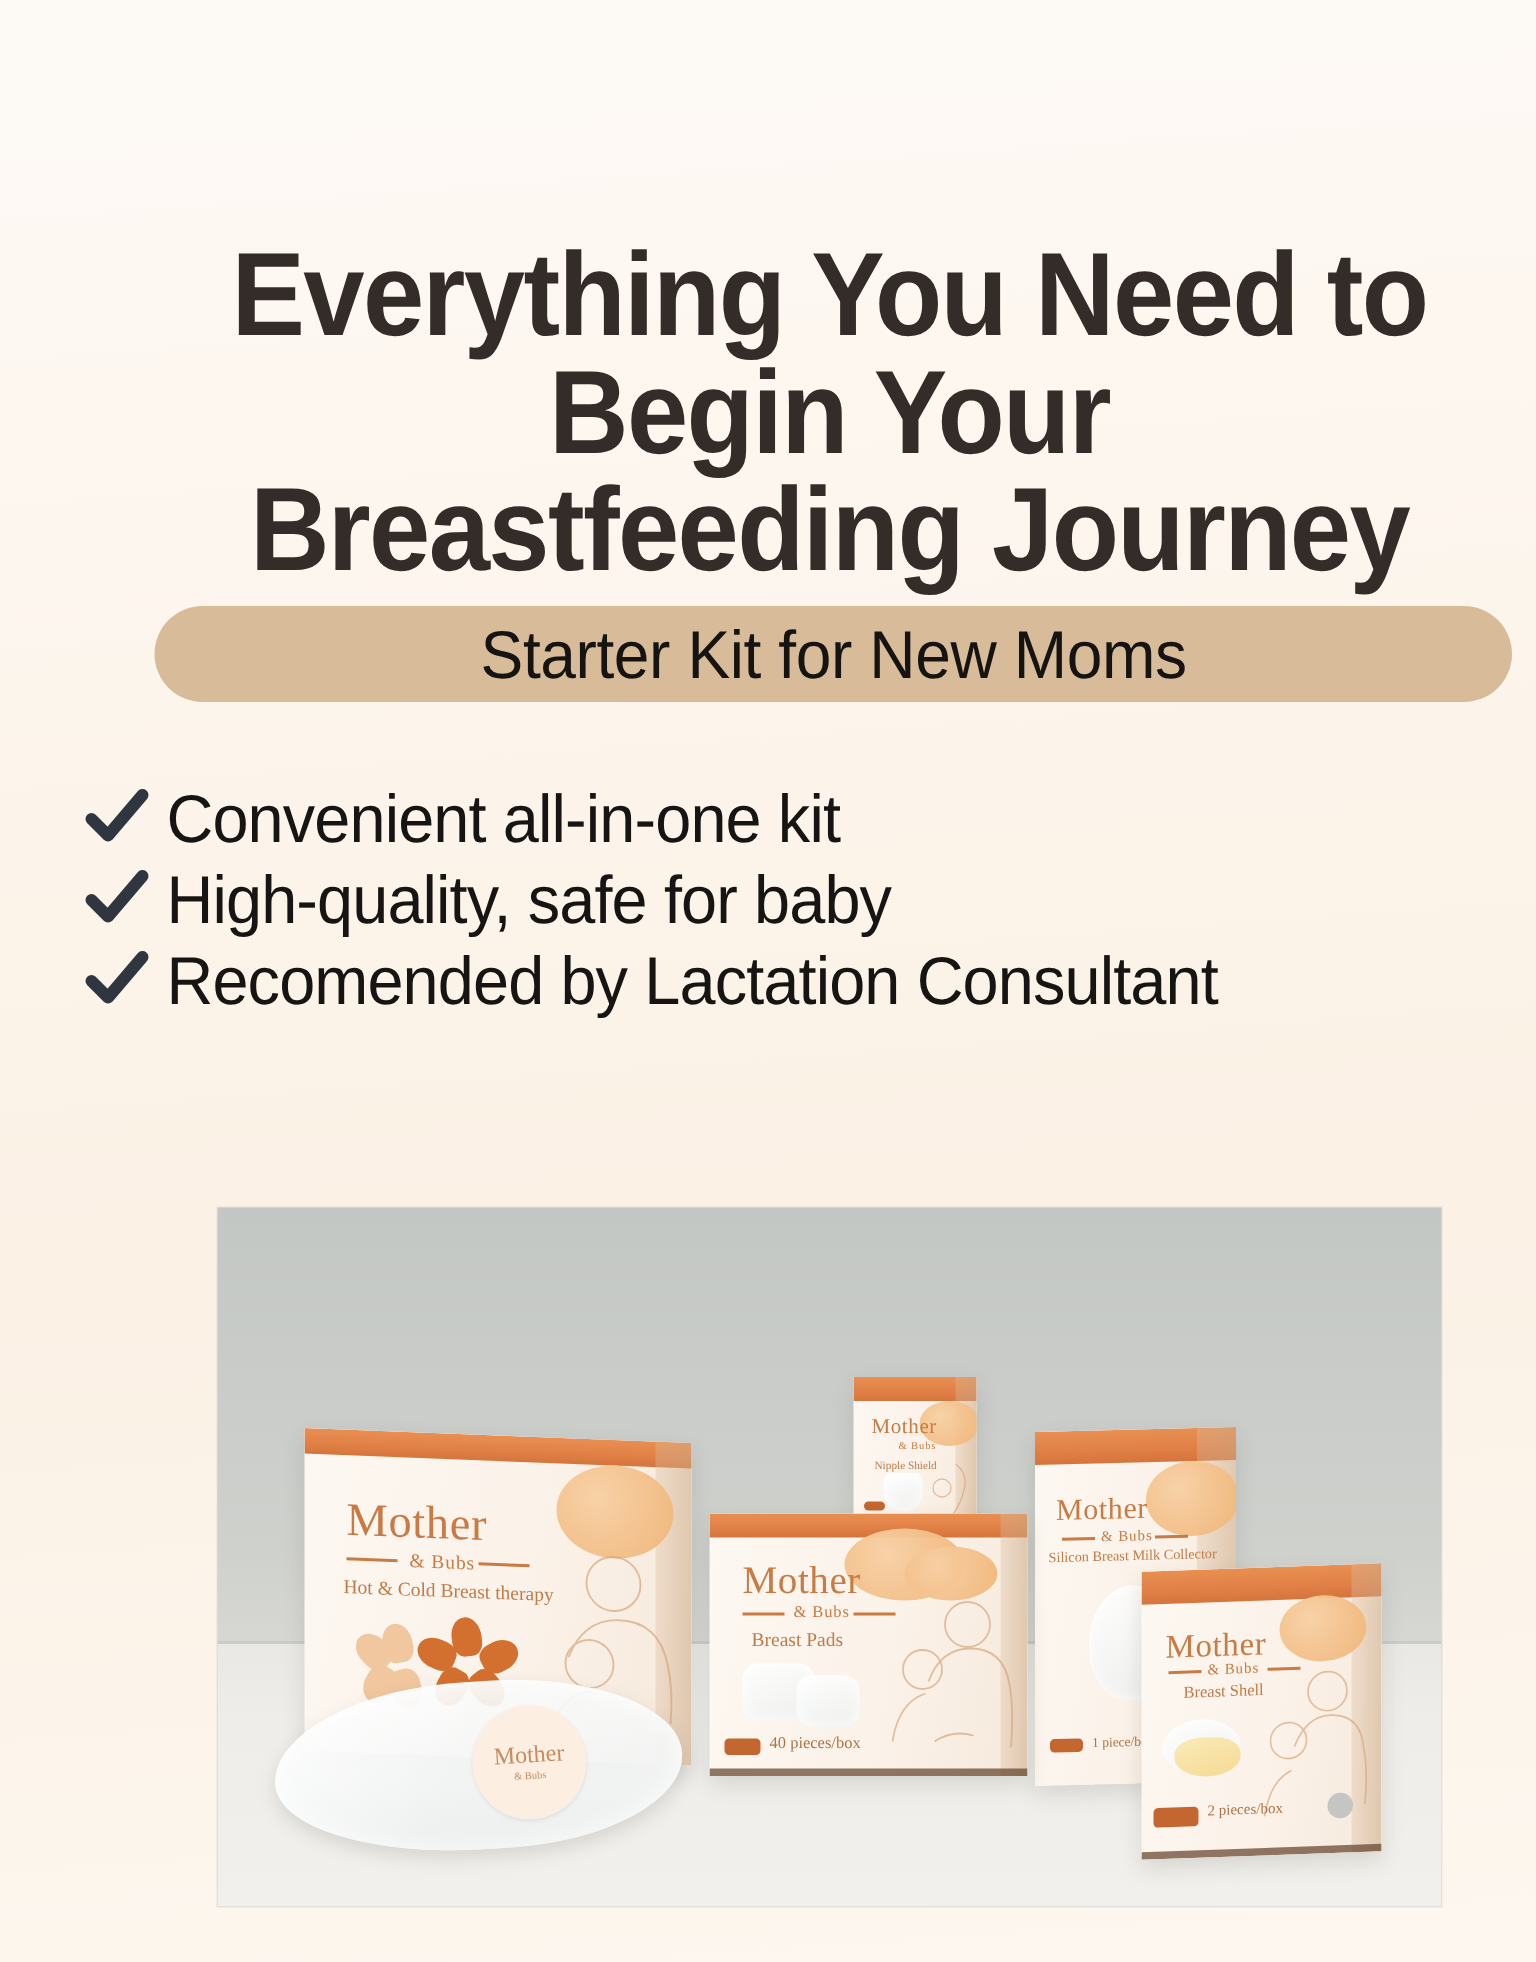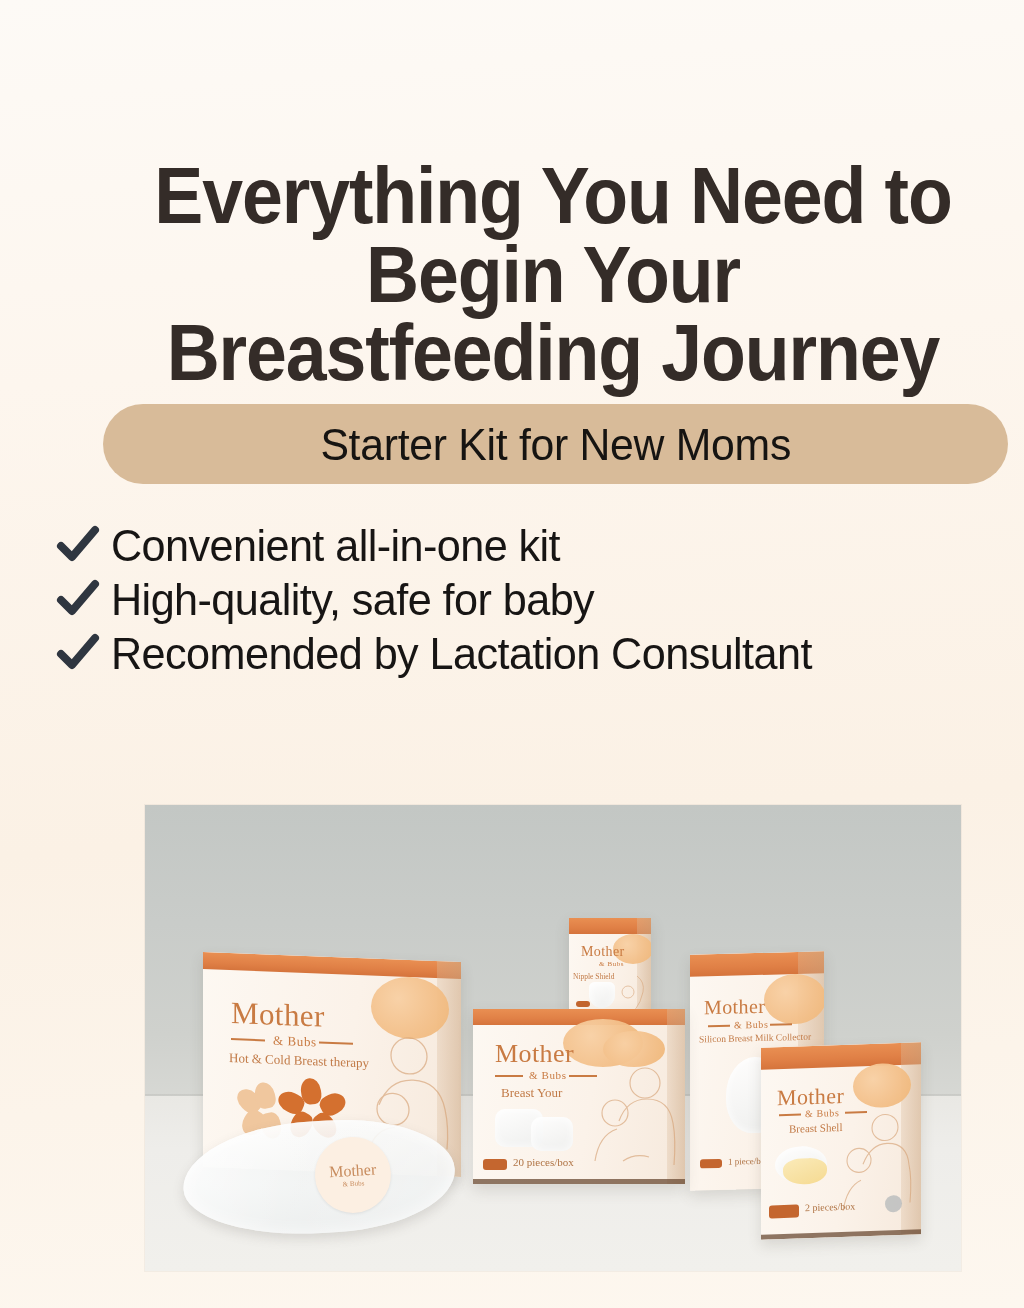--- a/index.html
+++ b/index.html
@@ -42,21 +42,21 @@
     display: block;
     white-space: nowrap;
   }
 
   
   .pill {
     position: absolute;
     left: 62px;
     top: 404px;
     width: 905px;
-    height: 80px;
+    height: 64px;
     border-radius: 40px;
     background: #d8bb99;
     display: flex;
     align-items: center;
     justify-content: center;
   }
   .pill-text {
     color: #161412;
     font-size: 45px;
     line-height: 1;
@@ -319,21 +319,21 @@
         <div class="qty-chip" style="left:10px; top:205px; width:22px; height:9px;"></div>
         <div class="qty-text" style="left:38px; top:203px; font-size:9px;">1 piece/box</div>
       </div>
 
       <div class="box" style="left:424px; top:113px; width:82px; height:98px;">
         <div class="box-lid" style="height:16px;"></div>
         <div class="box-side" style="width:14px;"></div>
         <div class="blob" style="left:44px; top:16px; width:40px; height:30px;"></div>
         <div class="brand brand-main" style="left:12px; top:26px; font-size:14px;">Mother</div>
         <div class="brand brand-sub" style="left:30px; top:42px; font-size:7px;">&amp; Bubs</div>
-        <div class="prod-name" style="left:4px; top:54px; font-size:7.5px;">Nipple Shield</div>
+        <div class="prod-name" style="left:14px; top:54px; font-size:7.5px;">Nipple Shield</div>
         <div class="shell-item" style="left:20px; top:64px; width:26px; height:26px; border-radius:6px 6px 14px 14px;"></div>
         <svg class="line-art" style="left:48px; top:56px; width:34px; height:38px;" viewBox="0 0 34 38">
           <path d="M20 2 q8 6 6 16 q-2 10 -8 18" fill="none" stroke="#d6a377" stroke-width="0.9"></path>
           <circle cx="11" cy="18" r="6" fill="none" stroke="#d6a377" stroke-width="0.9"></circle>
         </svg>
         <div class="qty-chip" style="left:7px; top:83px; width:14px; height:6px;"></div>
         <div class="bottom-stripe"></div>
       </div>
 
       <div class="box" style="left:58px; top:152px; width:258px; height:215px; transform:skewY(2.2deg);">
@@ -369,32 +369,32 @@
 
       <div class="box" style="left:328px; top:204px; width:212px; height:175px;">
         <div class="box-lid" style="height:16px;"></div>
         <div class="box-side" style="width:18px;"></div>
         <div class="blob" style="left:90px; top:10px; width:80px; height:48px;"></div>
         <div class="blob" style="left:130px; top:22px; width:62px; height:36px;"></div>
         <div class="brand brand-main" style="left:22px; top:30px; font-size:26px;">Mother</div>
         <div class="brand brand-sub" style="left:56px; top:60px; font-size:11px;">&amp; Bubs</div>
         <div class="brand-rule" style="left:22px; top:66px; width:28px;"></div>
         <div class="brand-rule" style="left:96px; top:66px; width:28px;"></div>
-        <div class="prod-name" style="left:28px; top:76px; font-size:13px;">Breast Your</div>
+        <div class="prod-name" style="left:28px; top:76px; font-size:13px;">Breast Pads</div>
         <div class="shell-item" style="left:22px; top:100px; width:48px; height:38px; border-radius:10px;"></div>
         <div class="shell-item" style="left:58px; top:108px; width:42px; height:34px; border-radius:10px;"></div>
         <svg class="line-art" style="left:116px; top:56px; width:92px; height:104px;" viewBox="0 0 92 104">
           <circle cx="56" cy="18" r="15" fill="none" stroke="#d6a377" stroke-width="1.2"></circle>
           <path d="M30 56 q8 -22 28 -22 q22 0 26 24 q3 16 1 42" fill="none" stroke="#d6a377" stroke-width="1.2"></path>
           <circle cx="26" cy="48" r="13" fill="none" stroke="#d6a377" stroke-width="1.2"></circle>
           <path d="M6 96 q4 -26 22 -32" fill="none" stroke="#d6a377" stroke-width="1.2"></path>
           <path d="M34 96 q12 -8 26 -4" fill="none" stroke="#d6a377" stroke-width="1.2"></path>
         </svg>
         <div class="qty-chip" style="left:10px; top:150px; width:24px; height:11px;"></div>
-        <div class="qty-text" style="left:40px; top:147px; font-size:11px;">20 pieces/box</div>
+        <div class="qty-text" style="left:40px; top:147px; font-size:11px;">40 pieces/box</div>
         <div class="bottom-stripe"></div>
       </div>
 
       <div class="box" style="left:616px; top:240px; width:160px; height:192px; transform:skewY(-2deg);">
         <div class="box-lid" style="height:22px;"></div>
         <div class="box-side" style="width:20px;"></div>
         <div class="blob" style="left:92px; top:20px; width:58px; height:44px;"></div>
         <div class="brand brand-main" style="left:16px; top:38px; font-size:22px;">Mother</div>
         <div class="brand brand-sub" style="left:44px; top:62px; font-size:10px;">&amp; Bubs</div>
         <div class="brand-rule" style="left:18px; top:67px; width:22px;"></div>

